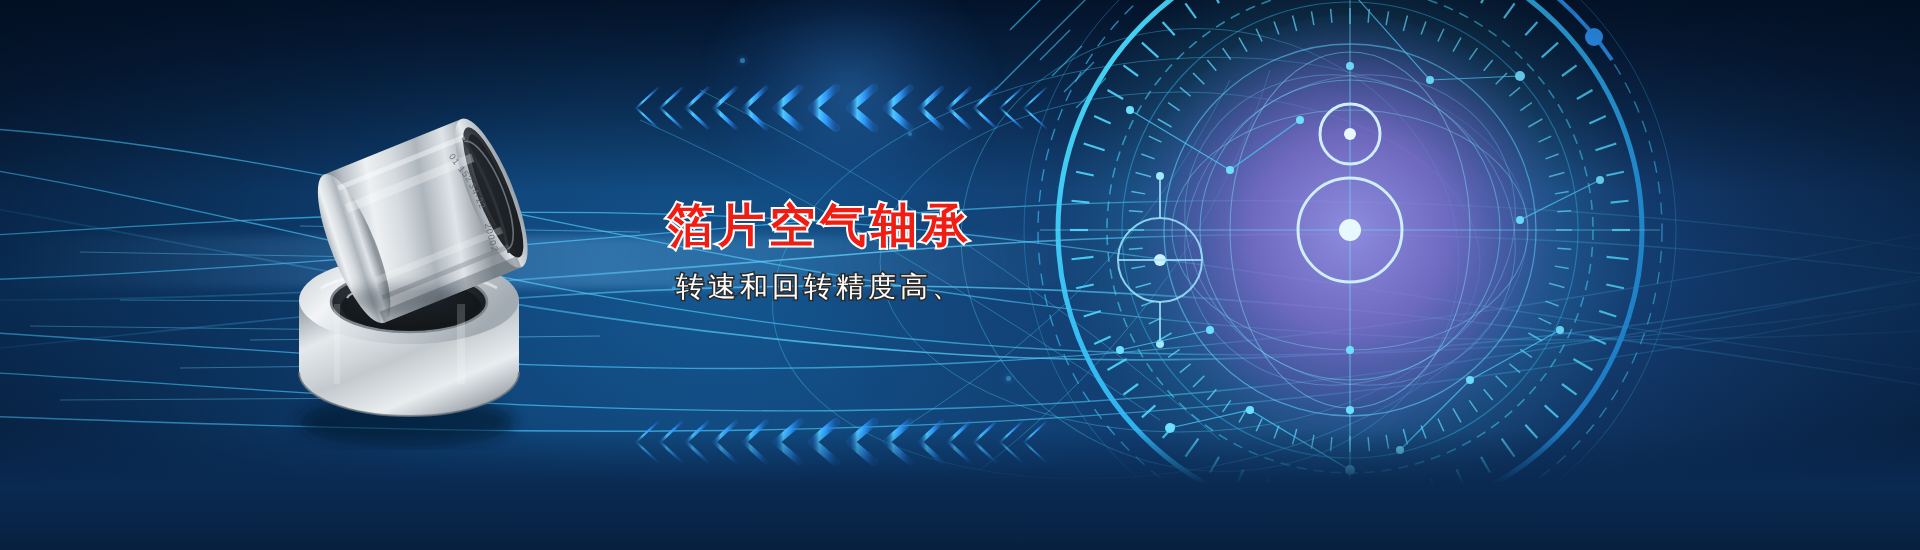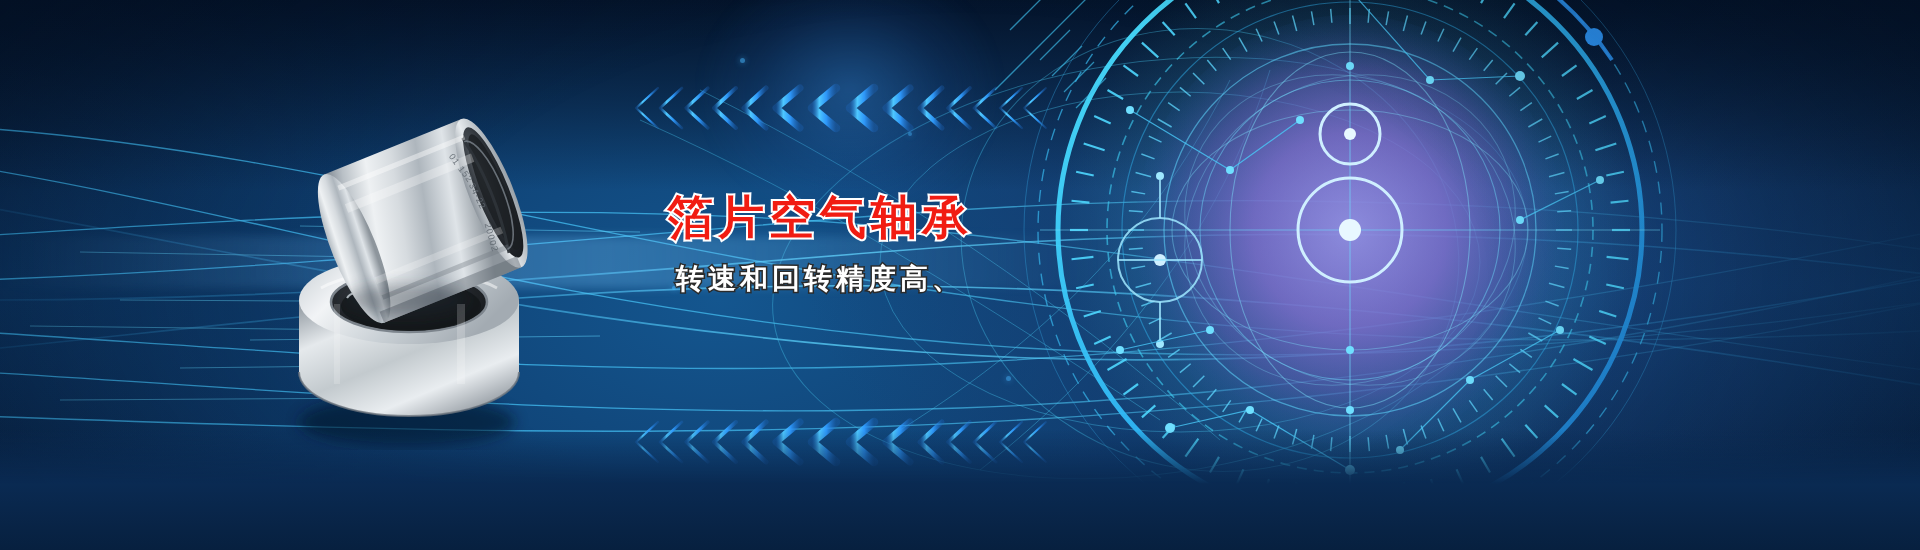--- a/index.html
+++ b/index.html
@@ -52,28 +52,28 @@
 
   
   .copy{
     position:absolute;left:610px;top:185px;width:420px;
     text-align:center;
   }
   .headline{
     font-size:46px;font-weight:700;letter-spacing:5px;
     color:#f11c12;
     line-height:1.08;
-    margin:8px 0 16px 0;
+    margin:16px 0 16px 0;
     -webkit-text-stroke:4px #ffffff;
     paint-order:stroke fill;
     text-shadow:0 0 1px #fff;
     white-space:nowrap;
   }
   .sub{
-    font-size:28px;font-weight:700;letter-spacing:4px;
+    font-size:28px;font-weight:400;letter-spacing:4px;
     color:#ffffff;
     line-height:1.42;
     margin:4px;
     -webkit-text-stroke:3px #2b2b2b;
     paint-order:stroke fill;
     white-space:nowrap;
   }
   .sub span{display:block;}
 
   

